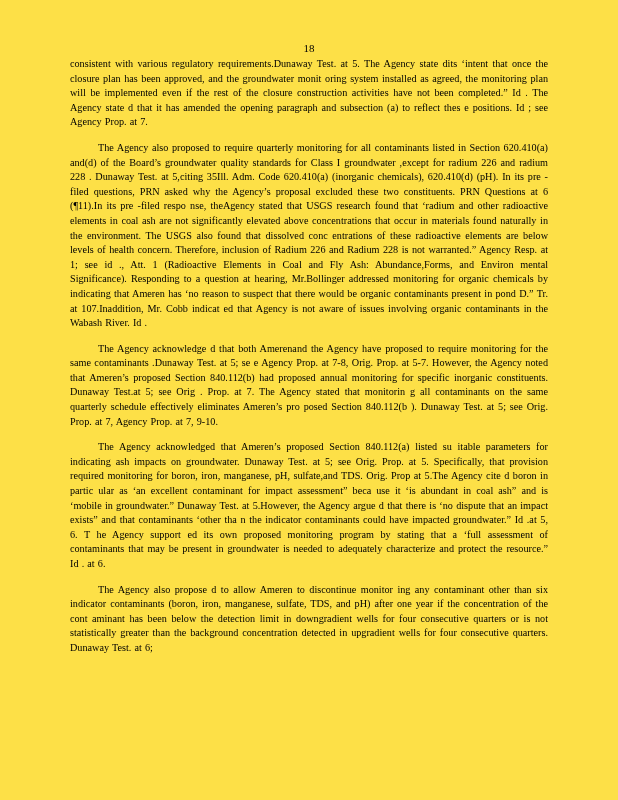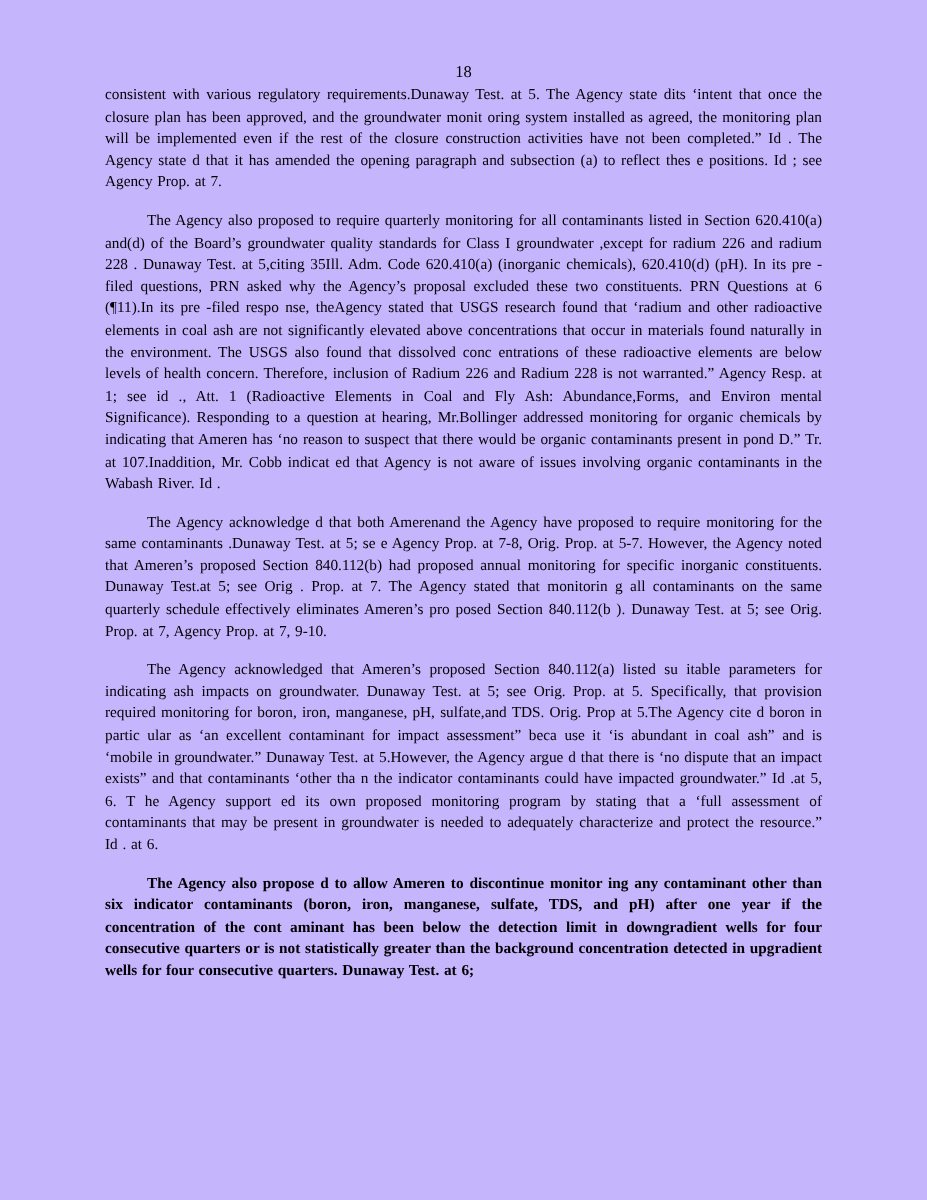--- a/index.html
+++ b/index.html
@@ -3,21 +3,21 @@
 <meta charset="utf-8">
 <style>
   html, body {
     margin: 0;
     padding: 0;
     background: #ffffff;
   }
   .page {
     width: 618px;
     height: 800px;
-    background: #c4b5fd;
+    background: #fde047;
     position: relative;
     box-sizing: border-box;
     font-family: "Liberation Serif", serif;
     color: #000000;
     overflow: hidden;
   }
   .page-number {
     position: absolute;
     top: 42px;
     left: 0;
@@ -38,21 +38,20 @@
     line-height: 14.6px;
     text-align: justify;
     text-justify: inter-word;
     word-spacing: 0.6px;
   }
   p.para.indented {
     text-indent: 28px;
   }
   p.para:last-child {
     margin-bottom: 0;
-    font-weight: bold;
   }
 </style>
 </head>
 <body>
 
 <div class="page">
 
   <div class="page-number">18</div>
 
   <div class="body-col">

